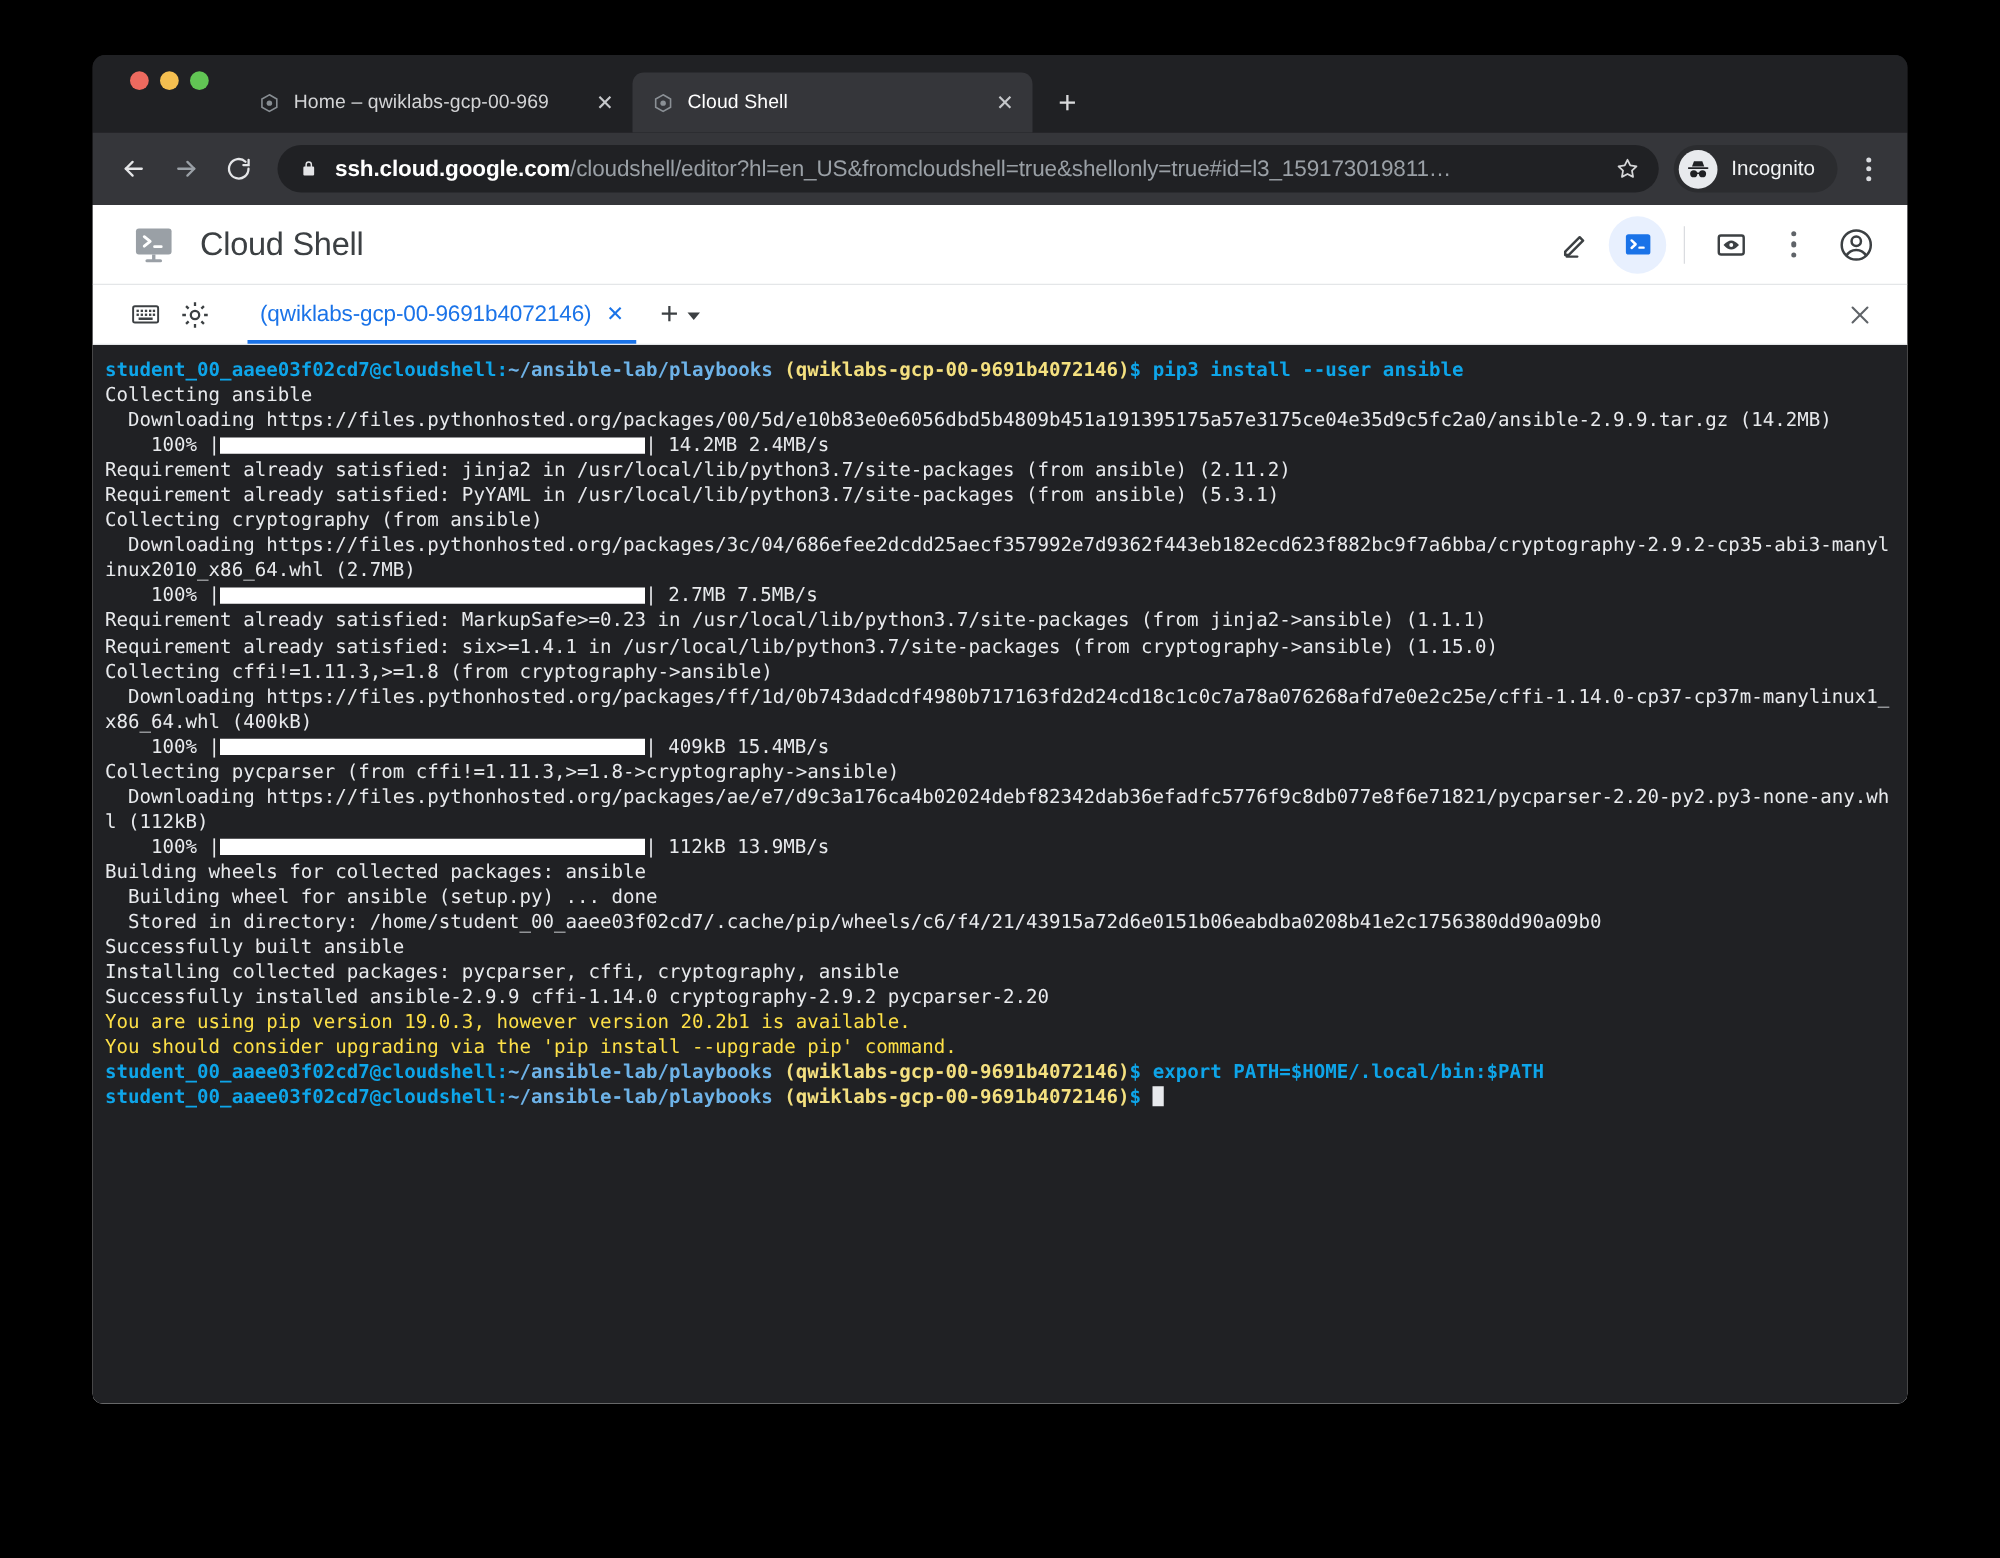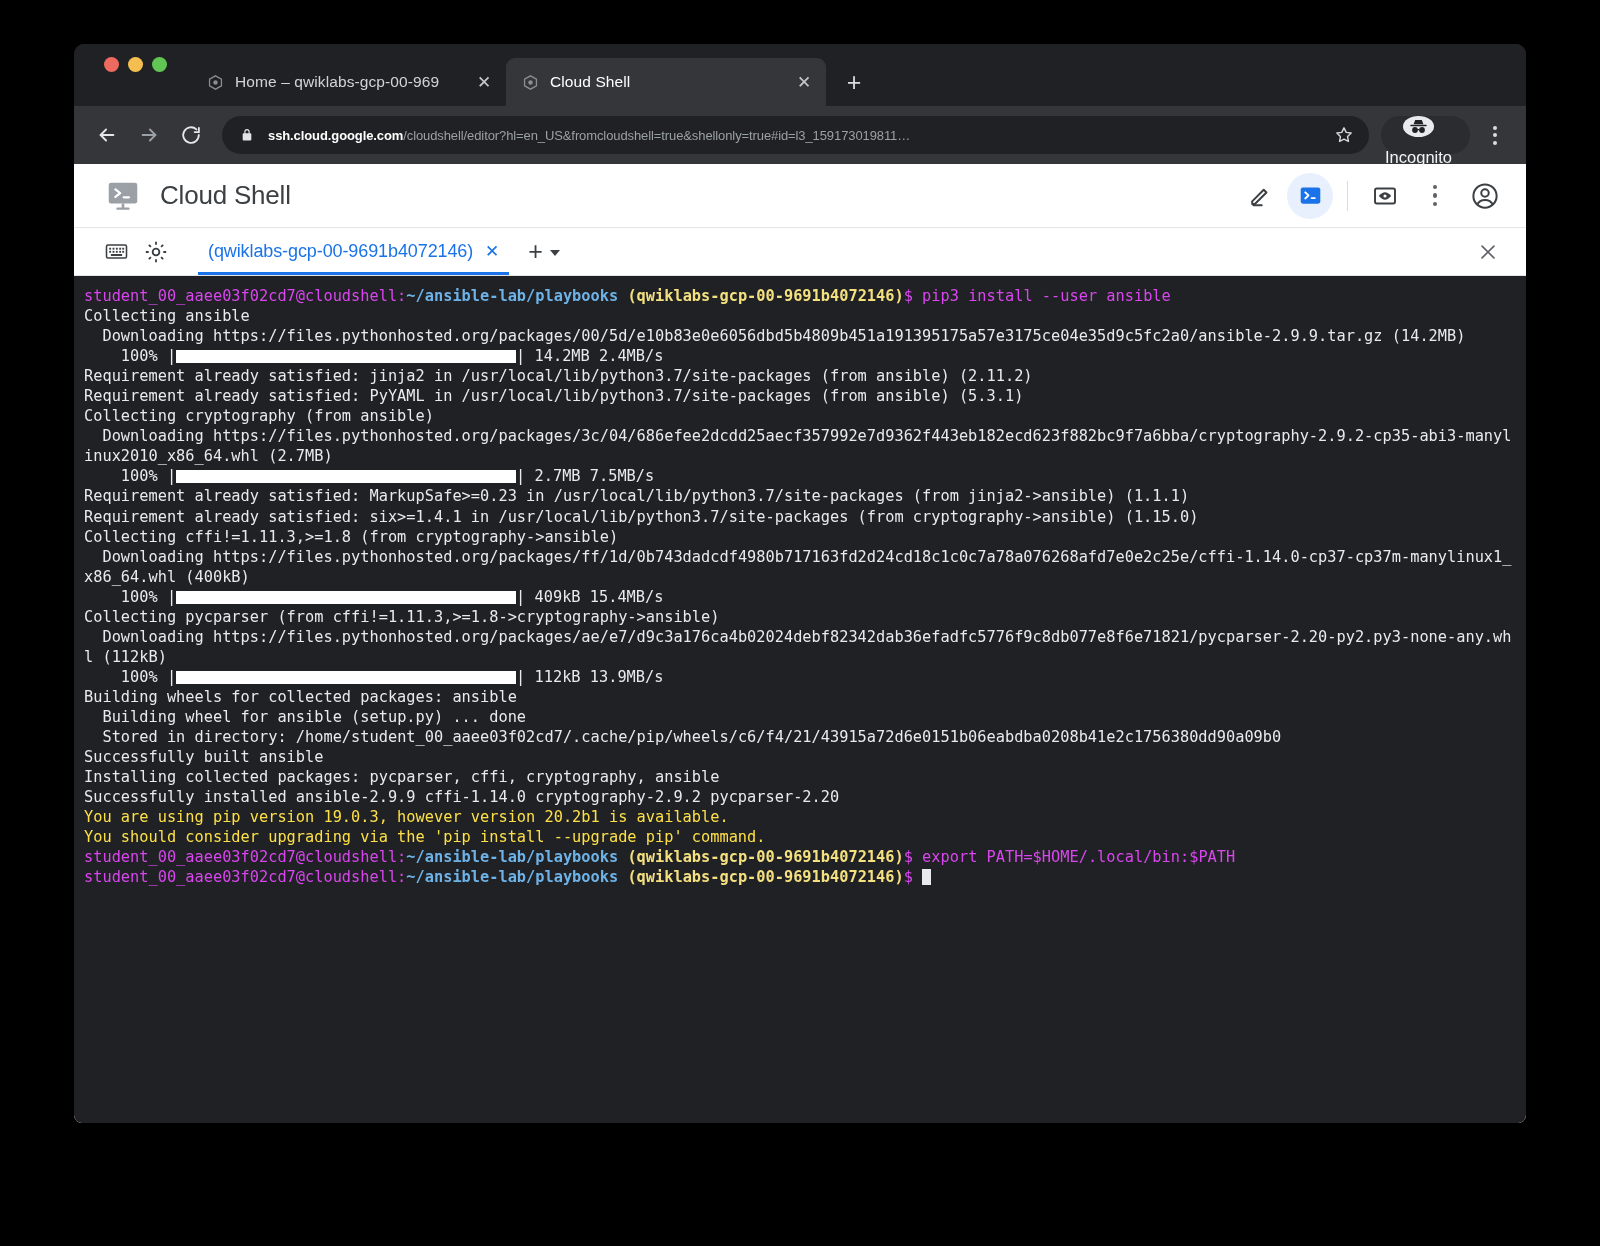--- a/index.html
+++ b/index.html
@@ -109,39 +109,38 @@
     border-radius: 19px;
     display: flex;
     align-items: center;
     padding: 0 12px 0 18px;
     margin-left: 8px;
     margin-right: 6px;
     overflow: hidden;
   }
   .lock { flex: 0 0 16px; margin-right: 12px; color: #e3e4e6; display:flex; }
   .url {
-    font-size: 13px;
+    font-size: 18px;
     white-space: nowrap;
     overflow: hidden;
     flex: 1 1 auto;
     letter-spacing: -.1px;
   }
   .url .host { color: #ffffff; font-weight: 700; }
   .url .path { color: #9aa0a6; }
   .star { flex: 0 0 26px; display:flex; align-items:center; justify-content:center; color: #d6d7d9; }
 
   .incognito {
     height: 38px;
     border-radius: 19px;
     background: #2b2c2f;
     display: flex; align-items: center;
     gap: 11px;
     padding: 0 18px 0 4px;
     margin-left: 2px;
-    flex-direction: column;
   }
   .incog-avatar {
     width: 31px; height: 31px; border-radius: 50%;
     background: #e8eaed;
     display: flex; align-items: center; justify-content: center;
     color: #202124;
   }
   .incog-label { font-size: 16.5px; color: #f1f3f4; }
   .kebab {
     width: 34px; height: 38px;
@@ -246,21 +245,21 @@
     color: #e8eaed;
     font-family: "DejaVu Sans Mono", "Liberation Mono", monospace;
     font-size: 15.3px;
     line-height: 20.05px;
     padding: 10px 8px 8px 10px;
     overflow: hidden;
     white-space: pre-wrap;
     word-break: break-all;
     letter-spacing: 0px;
   }
-  .terminal .user  { color: #d946ef; }
+  .terminal .user  { color: #0ea5e9; font-weight: bold; }
   .terminal .path  { color: #6eb3e8; font-weight: bold; }
   .terminal .proj  { color: #f4e07f; font-weight: bold; }
   .terminal .warn  { color: #fde047; }
   .terminal .bar {
     display: inline-block;
     background: #ffffff;
     height: 13px;
     vertical-align: -2px;
   }
   .cursor {

